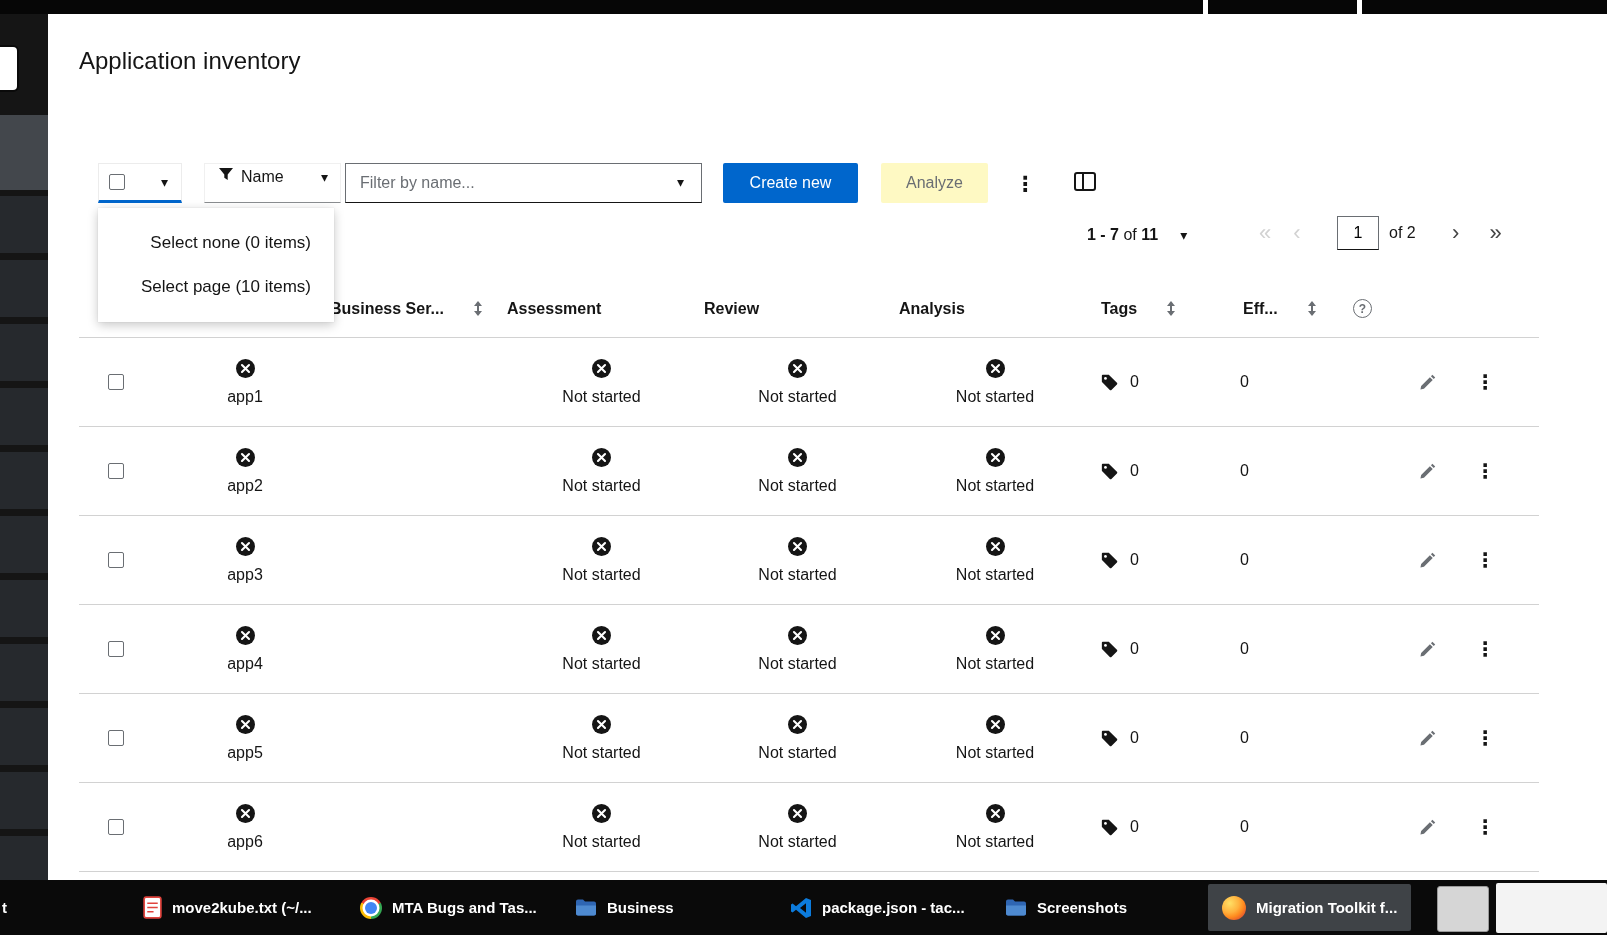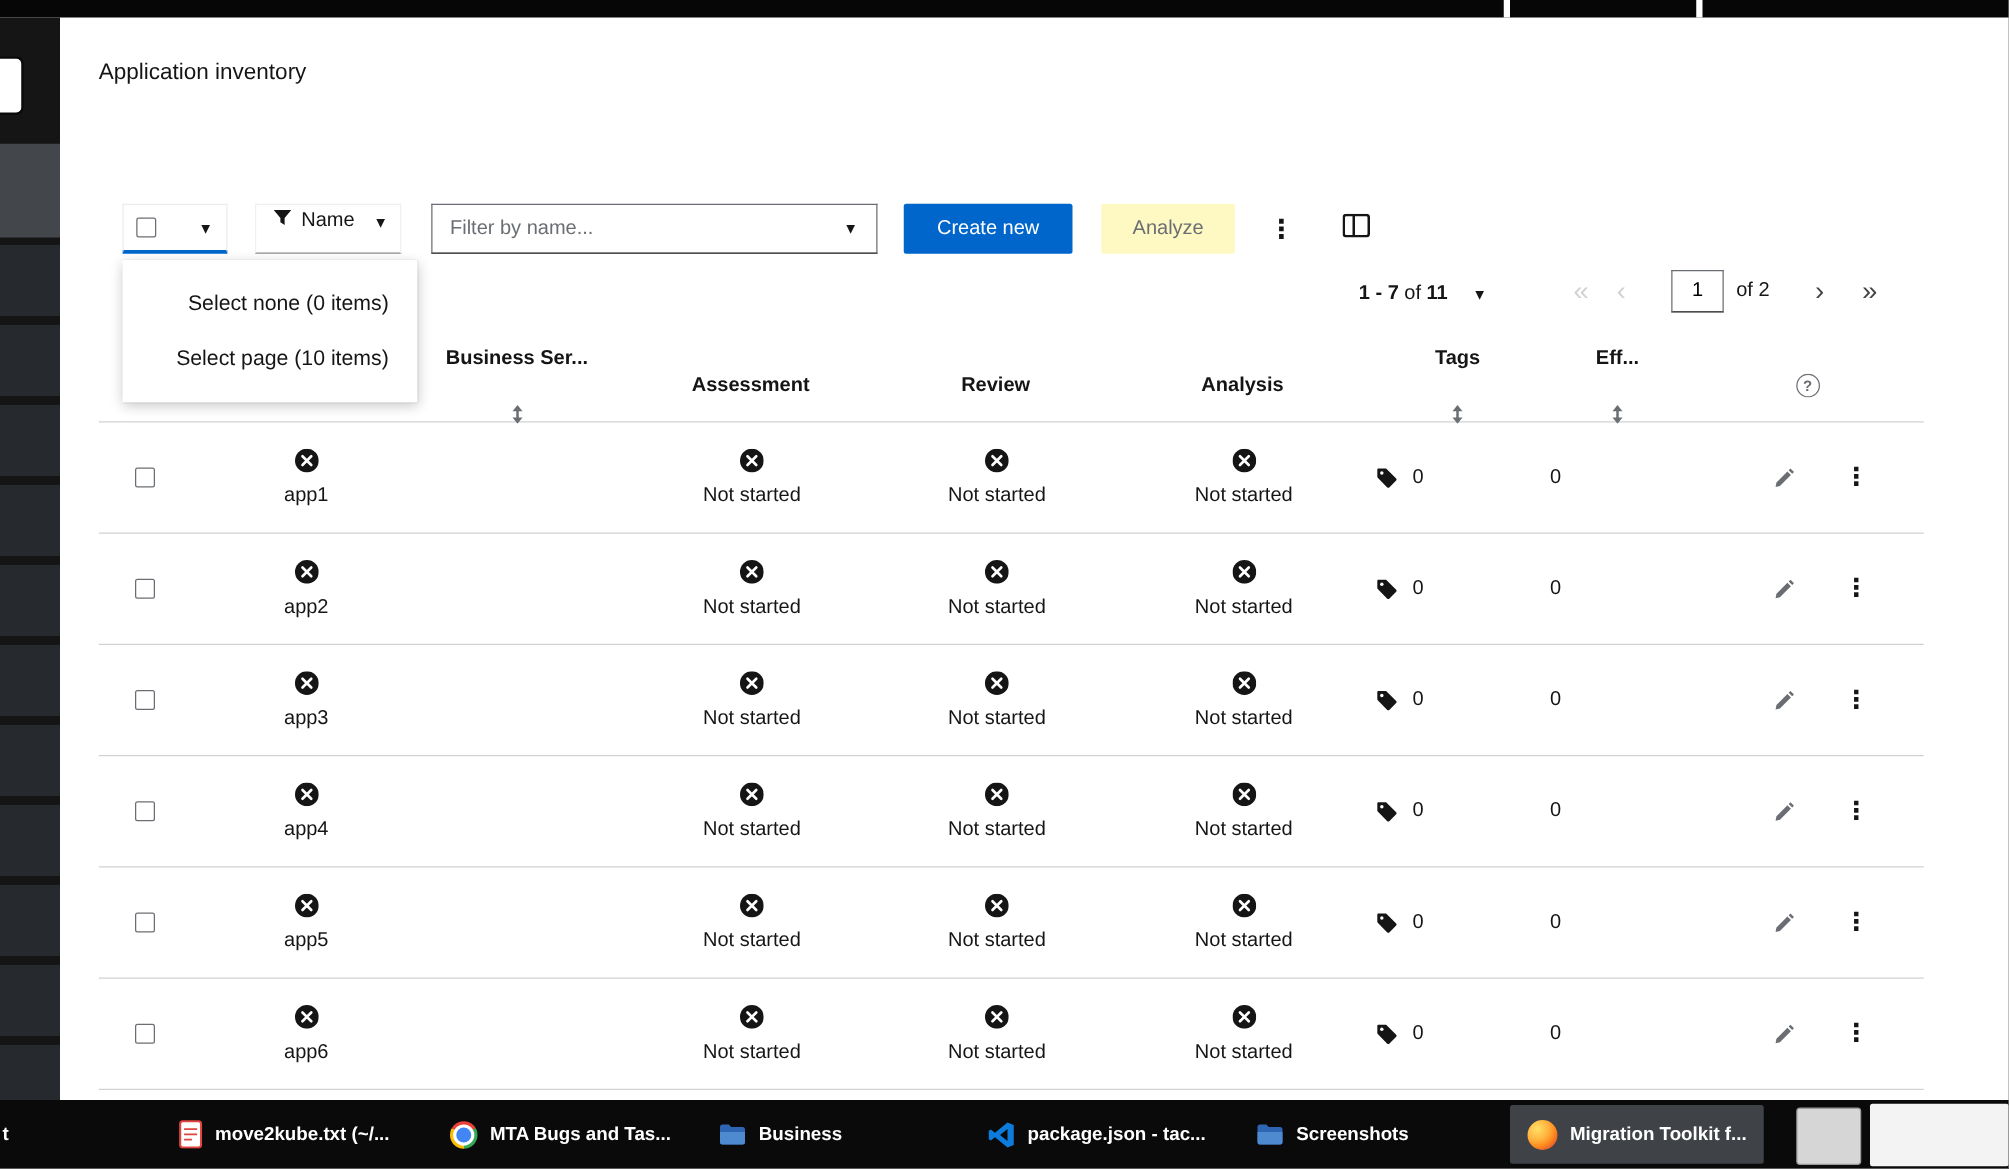--- a/index.html
+++ b/index.html
@@ -13,28 +13,28 @@
   
   .sidebar{position:absolute;left:0;top:14px;width:48px;height:866px;background:#151515;z-index:30;}
   .side-notch{position:absolute;left:0;top:31px;width:17px;height:43px;background:#fff;
     border:2px solid #0a0a0a;border-left:none;border-radius:0 6px 6px 0;}
   .side-active{position:absolute;left:0;top:101px;width:48px;height:75px;background:#43474c;}
   .side-stripes{position:absolute;left:0;top:182px;width:48px;bottom:0;
     background:repeating-linear-gradient(180deg,#26292d 0 57px,#151515 57px 64px);}
 
   
   .main{position:absolute;left:48px;top:14px;width:1559px;height:866px;background:#fff;}
-  .page-title{position:absolute;left:31px;top:33px;font-size:18px;font-weight:500;color:#151515;}
+  .page-title{position:absolute;left:31px;top:33px;font-size:24px;font-weight:500;color:#151515;}
 
   
   .ctl{position:absolute;top:149px;height:40px;box-sizing:border-box;background:#fff;
     display:flex;align-items:center;font-size:16px;}
   .bulk-select{left:50px;width:84px;border:1px solid #ececec;border-bottom:3px solid #0066cc;
     justify-content:space-between;padding:0 13px 0 10px;cursor:pointer;}
-  .filter-toggle{left:156px;width:117px;border:1px solid #f0f0f0;border-bottom:1px solid #8a8d90;
+  .filter-toggle{left:156px;width:137px;border:1px solid #f0f0f0;border-bottom:1px solid #8a8d90;
     padding:0 12px 12px 14px;gap:8px;cursor:pointer;}
   .filter-toggle .lbl{flex:1;}
   .search-wrap{left:297px;width:357px;}
   .search-input{width:100%;height:40px;box-sizing:border-box;border:1px solid #6a6e73;
     border-bottom-color:#151515;padding:0 40px 0 14px;font-size:16px;
     font-family:inherit;color:#6d28d9;background:#fff;}
   .search-input::placeholder{color:#6a6e73;}
   .search-caret{position:absolute;right:18px;top:12px;}
   .btn{border:none;border-radius:2px;font-size:16px;font-family:inherit;cursor:pointer;
     display:flex;align-items:center;justify-content:center;}
@@ -69,21 +69,21 @@
     align-items:center;box-sizing:border-box;}
   .t-head{height:58px;border-bottom:1px solid #d2d2d2;font-weight:700;font-size:16px;}
   .t-row{height:89px;border-bottom:1px solid #d2d2d2;font-size:16px;}
   .cell{display:flex;align-items:center;min-width:0;}
   .c-sel{padding-left:29px;}
   .c-name{padding-left:20px;gap:10px;flex-direction:column;}
   .c-status{padding-left:12px;gap:10px;flex-direction:column;}
   .c-tags{padding-left:12px;gap:12px;}
   .c-effort{padding-left:9px;}
   .c-actions{justify-content:flex-end;gap:38px;padding-right:44px;}
-  .hd{display:flex;align-items:center;gap:28px;white-space:nowrap;overflow:hidden;flex-direction:column;}
+  .hd{display:flex;align-items:center;gap:28px;white-space:nowrap;overflow:hidden;}
   .hd-bs{padding-left:5px;}
   .hd-status{padding-left:10px;}
   .hd-tags,.hd-eff{padding-left:12px;}
   .hd-help{padding-left:8px;}
 
   input[type=checkbox]{appearance:none;-webkit-appearance:none;width:16px;height:16px;margin:0;
     border:1px solid #6a6e73;border-radius:2px;background:#fff;cursor:pointer;}
 
   .help-badge{width:19px;height:19px;border:1.5px solid #6a6e73;border-radius:50%;color:#6a6e73;
     display:flex;align-items:center;justify-content:center;font-size:12px;font-weight:700;box-sizing:border-box;cursor:pointer;}

